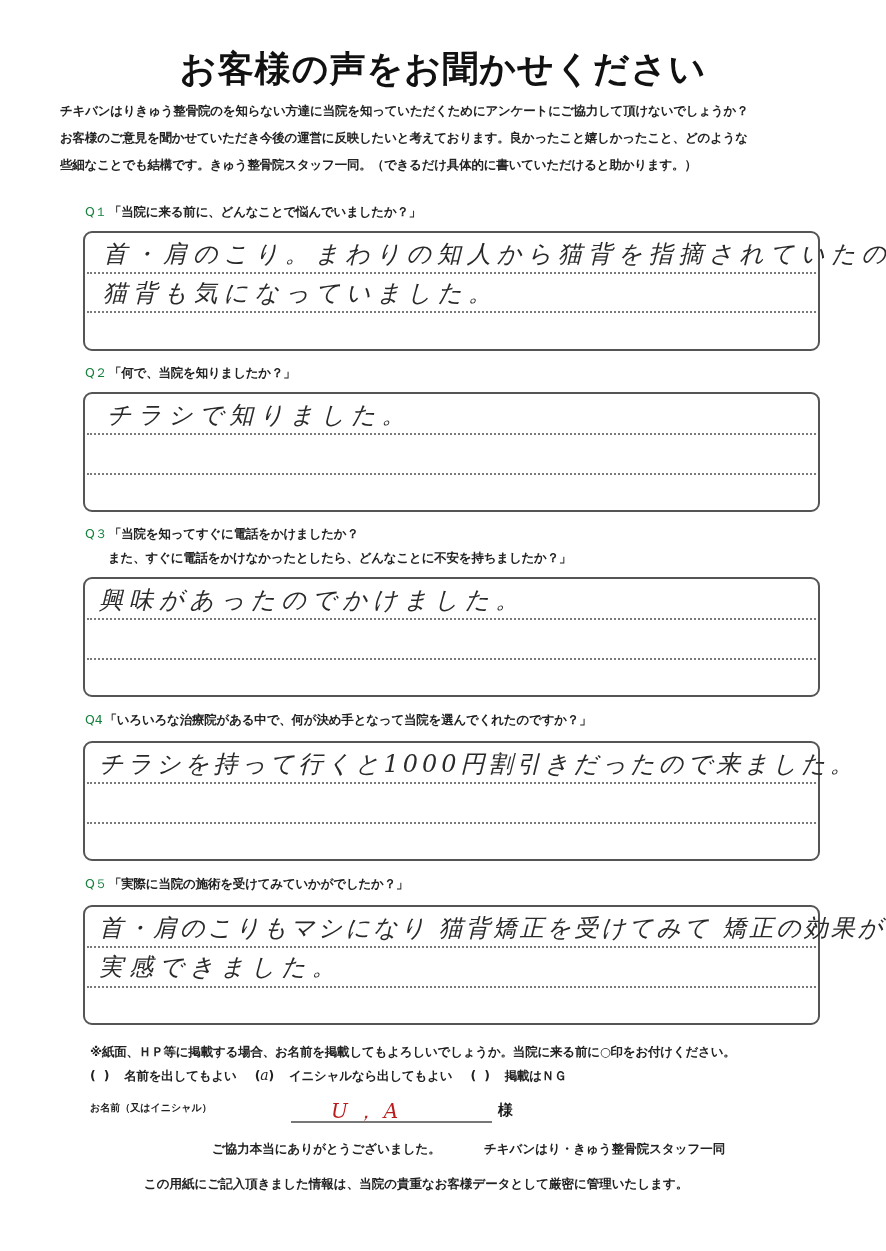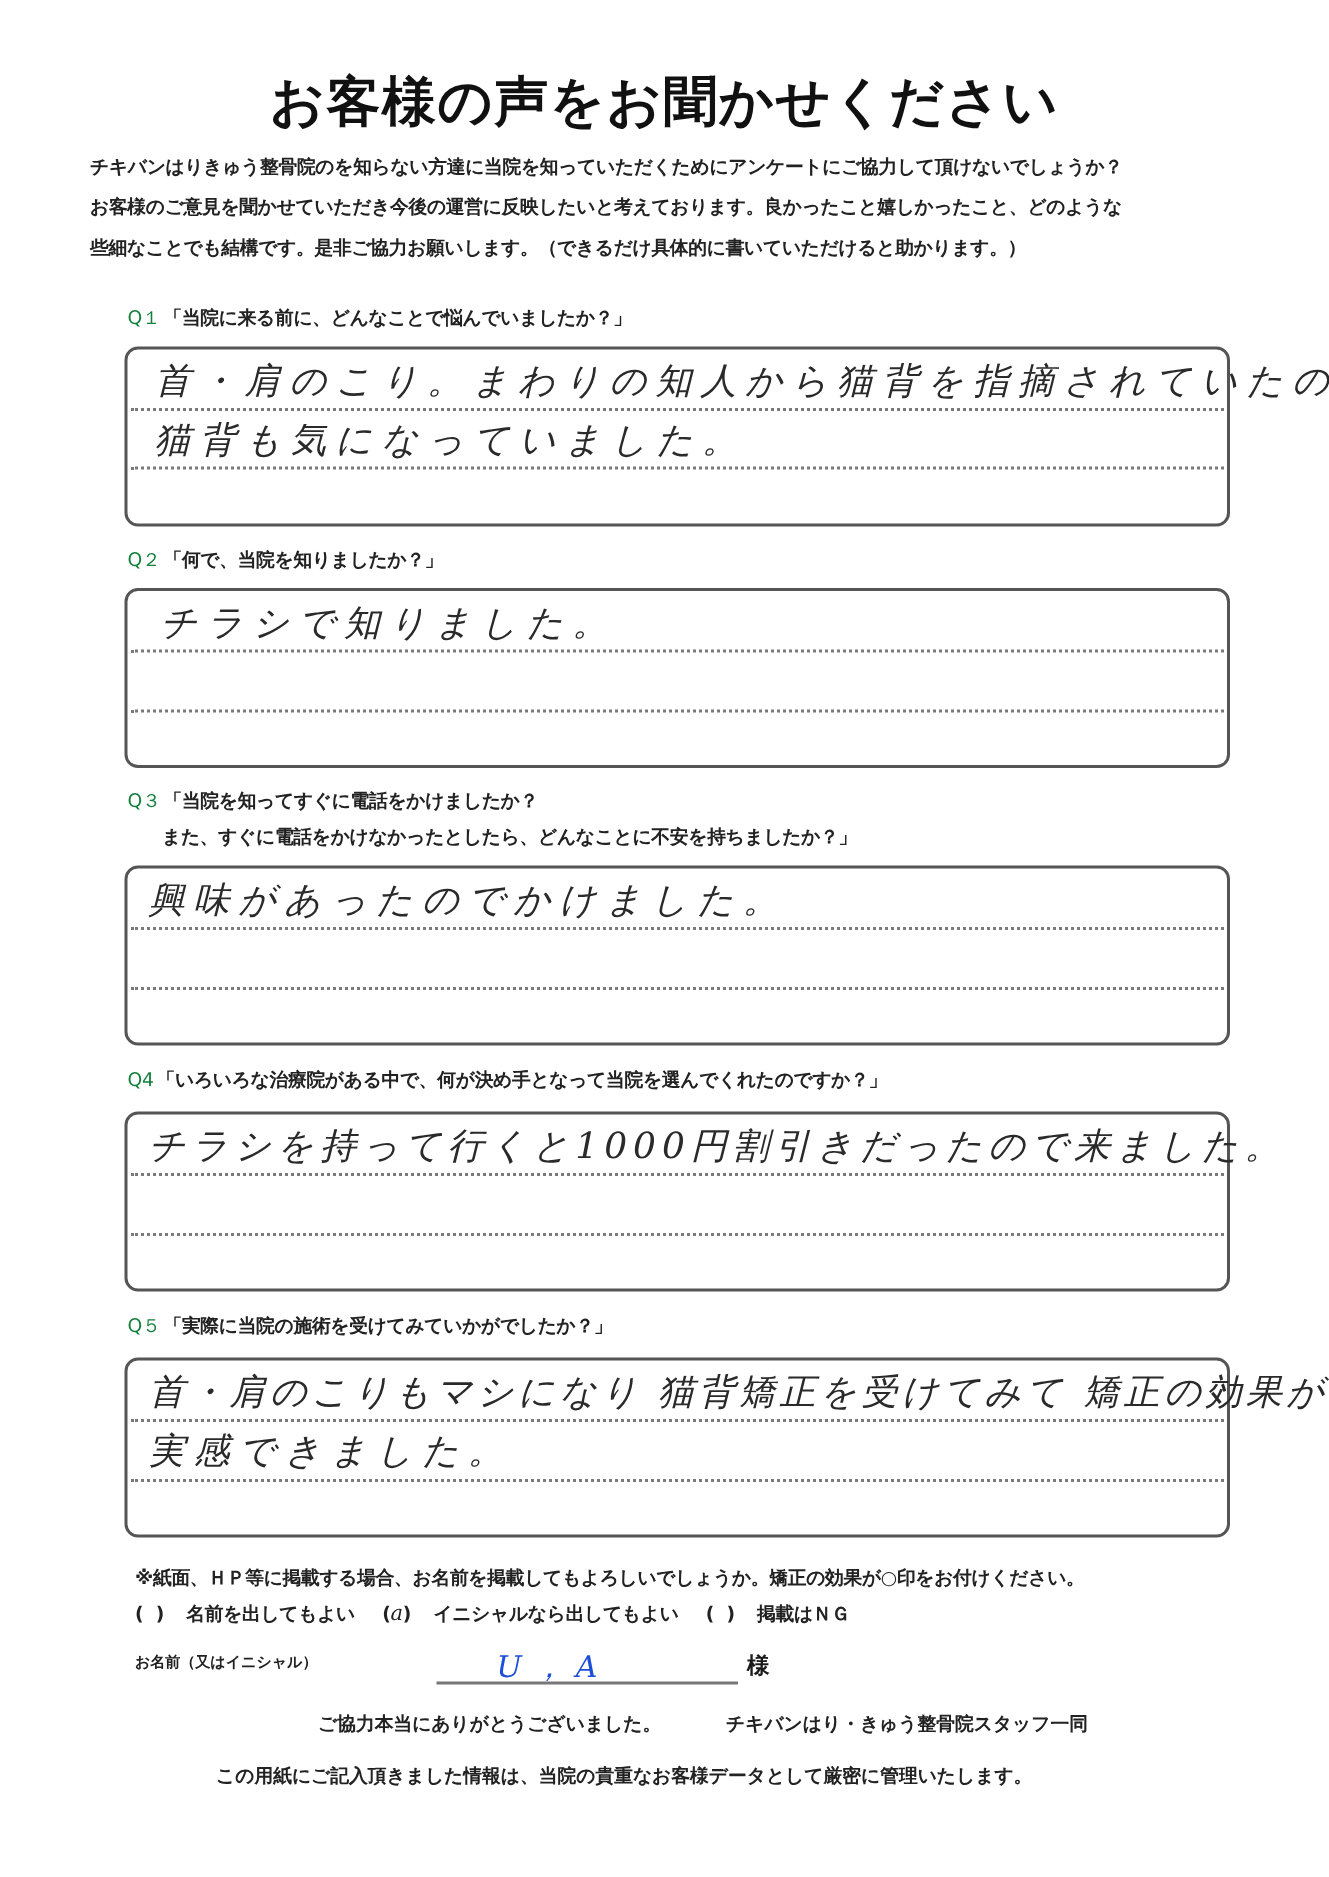--- a/index.html
+++ b/index.html
@@ -46,33 +46,33 @@
   .paren { display: inline-block; width: 30px; }
   .mark {
     font-family: "DejaVu Serif", serif; font-style: italic; font-weight: normal; font-size: 14px;
   }
   .name-label { font-size: 10px; font-weight: bold; color: #222; }
   .name-line {
     left: 291px; width: 201px; top: 1121px; height: 0; border-top: 2px solid #777;
   }
   .name-val {
     left: 291px; width: 201px; top: 1098px; text-align: left; padding-left: 40px; box-sizing: border-box;
-    font-family: "DejaVu Serif", serif; font-style: italic; font-size: 20px; letter-spacing: 8px; color: #1d4ed8;
+    font-family: "DejaVu Serif", serif; font-style: italic; font-size: 20px; letter-spacing: 8px; color: #b91c1c;
   }
   .sama { left: 498px; top: 1101px; font-size: 15px; font-weight: bold; }
   .footer { font-size: 12.5px; font-weight: bold; color: #222; white-space: nowrap; line-height: 15px; }
 </style>
 </head>
 <body>
 
 <div class="abs title">お客様の声をお聞かせください</div>
 
 <div class="abs intro" style="top:104px;">チキバンはりきゅう整骨院のを知らない方達に当院を知っていただくためにアンケートにご協力して頂けないでしょうか？</div>
 <div class="abs intro" style="top:131px;">お客様のご意見を聞かせていただき今後の運営に反映したいと考えております。良かったこと嬉しかったこと、どのような</div>
-<div class="abs intro" style="top:158px;">些細なことでも結構です。是非ご協力お願いします。（できるだけ具体的に書いていただけると助かります。）</div>
+<div class="abs intro" style="top:158px;">些細なことでも結構です。きゅう整骨院スタッフ一同。（できるだけ具体的に書いていただけると助かります。）</div>
 
 <div class="abs q-label" style="left:85px; top:204px;">
   <span class="qnum">Q１</span><span>「当院に来る前に、どんなことで悩んでいましたか？」</span>
 </div>
 <div class="abs box" style="top:231px;">
   <div class="dotline" style="top:39px;"></div>
   <div class="dotline" style="top:78px;"></div>
   <div class="hand" style="top:6px;">首・肩のこり。まわりの知人から猫背を指摘されていたので</div>
   <div class="hand" style="top:45px;">猫背も気になっていました。</div>
 </div>
@@ -108,21 +108,21 @@
 <div class="abs q-label" style="left:85px; top:876px;">
   <span class="qnum">Q５</span><span>「実際に当院の施術を受けてみていかがでしたか？」</span>
 </div>
 <div class="abs box" style="top:905px;">
   <div class="dotline" style="top:39px;"></div>
   <div class="dotline" style="top:79px;"></div>
   <div class="hand" style="top:6px; left:14px; letter-spacing:3px;">首・肩のこりもマシになり 猫背矯正を受けてみて 矯正の効果が</div>
   <div class="hand" style="top:45px; left:14px;">実感できました。</div>
 </div>
 
-<div class="abs small" style="left:90px; top:1044px;">※紙面、ＨＰ等に掲載する場合、お名前を掲載してもよろしいでしょうか。矯正の効果が○印をお付けください。</div>
+<div class="abs small" style="left:90px; top:1044px;">※紙面、ＨＰ等に掲載する場合、お名前を掲載してもよろしいでしょうか。当院に来る前に○印をお付けください。</div>
 <div class="abs small" style="left:90px; top:1068px;">
   <span class="opt">
     <span class="paren">(&nbsp;<span class="mark"></span>&nbsp;)</span>
     <span>名前を出してもよい</span>
   </span>
   <span class="opt">
     <span class="paren">(<span class="mark">a</span>)</span>
     <span>イニシャルなら出してもよい</span>
   </span>
   <span class="opt">

